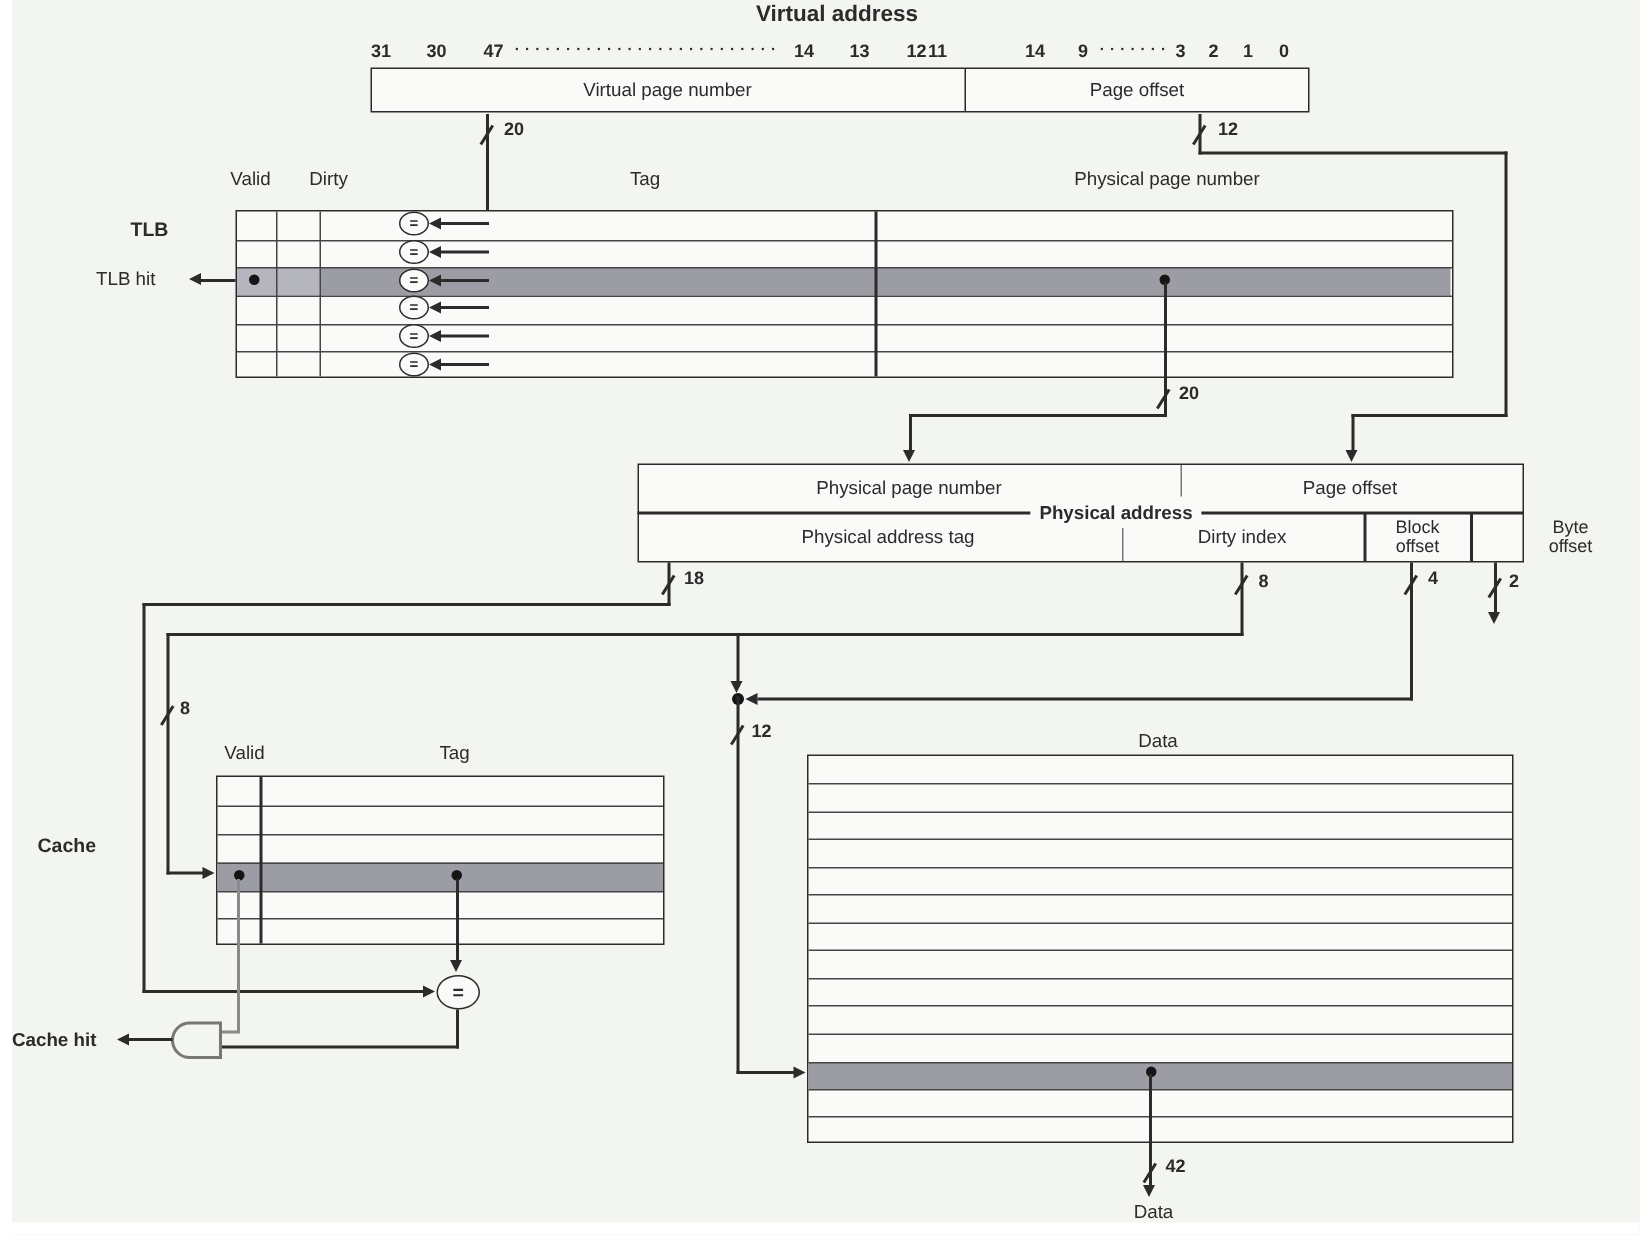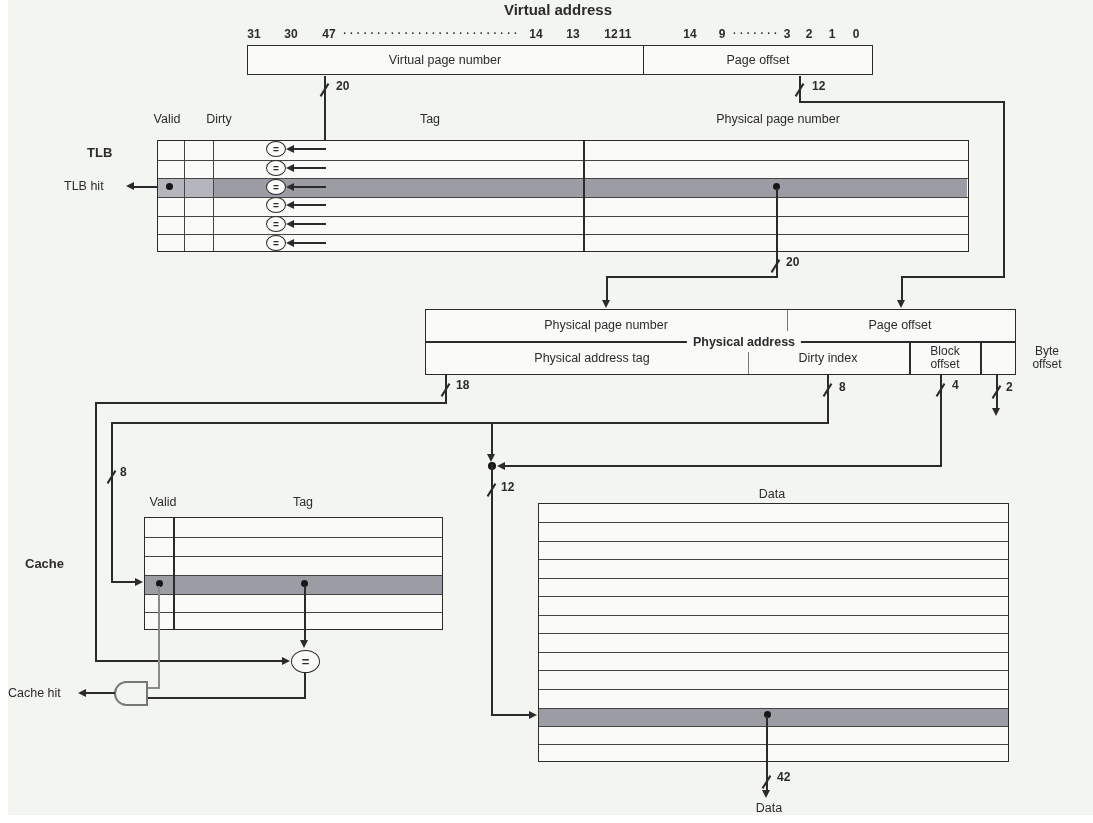--- a/index.html
+++ b/index.html
@@ -199,21 +199,21 @@
 
 <div class="ln" style="left:304px;top:673px;width:2px;height:26px;"></div>
 <div class="ln" style="left:147px;top:697px;width:159px;height:2px;"></div>
 
 <div class="lng" style="left:158px;top:586px;width:2px;height:102px;"></div>
 <div class="lng" style="left:146px;top:687px;width:14px;height:2px;"></div>
 
 <div class="andgate" style="left:114px;top:681px;width:34px;height:25px;"></div>
 <div class="ln" style="left:84px;top:692px;width:31px;height:2px;"></div>
 <div class="ah ahl" style="left:78px;top:689px;"></div>
-<div class="lbl" style="left:8px;top:686px;">Cache hit</div>
+<div class="lbl" style="left:8px;top:686px;font-weight:bold;">Cache hit</div>
 
 <div class="lbl c" style="left:772px;top:487px;">Data</div>
 <div class="box" style="left:538px;top:503px;width:471px;height:259px;">
   <div class="hl" style="left:0;top:204px;width:100%;height:18px;"></div>
   <div class="gl" style="left:0;top:18px;width:100%;height:1px;"></div>
   <div class="gl" style="left:0;top:37px;width:100%;height:1px;"></div>
   <div class="gl" style="left:0;top:55px;width:100%;height:1px;"></div>
   <div class="gl" style="left:0;top:74px;width:100%;height:1px;"></div>
   <div class="gl" style="left:0;top:92px;width:100%;height:1px;"></div>
   <div class="gl" style="left:0;top:111px;width:100%;height:1px;"></div>

